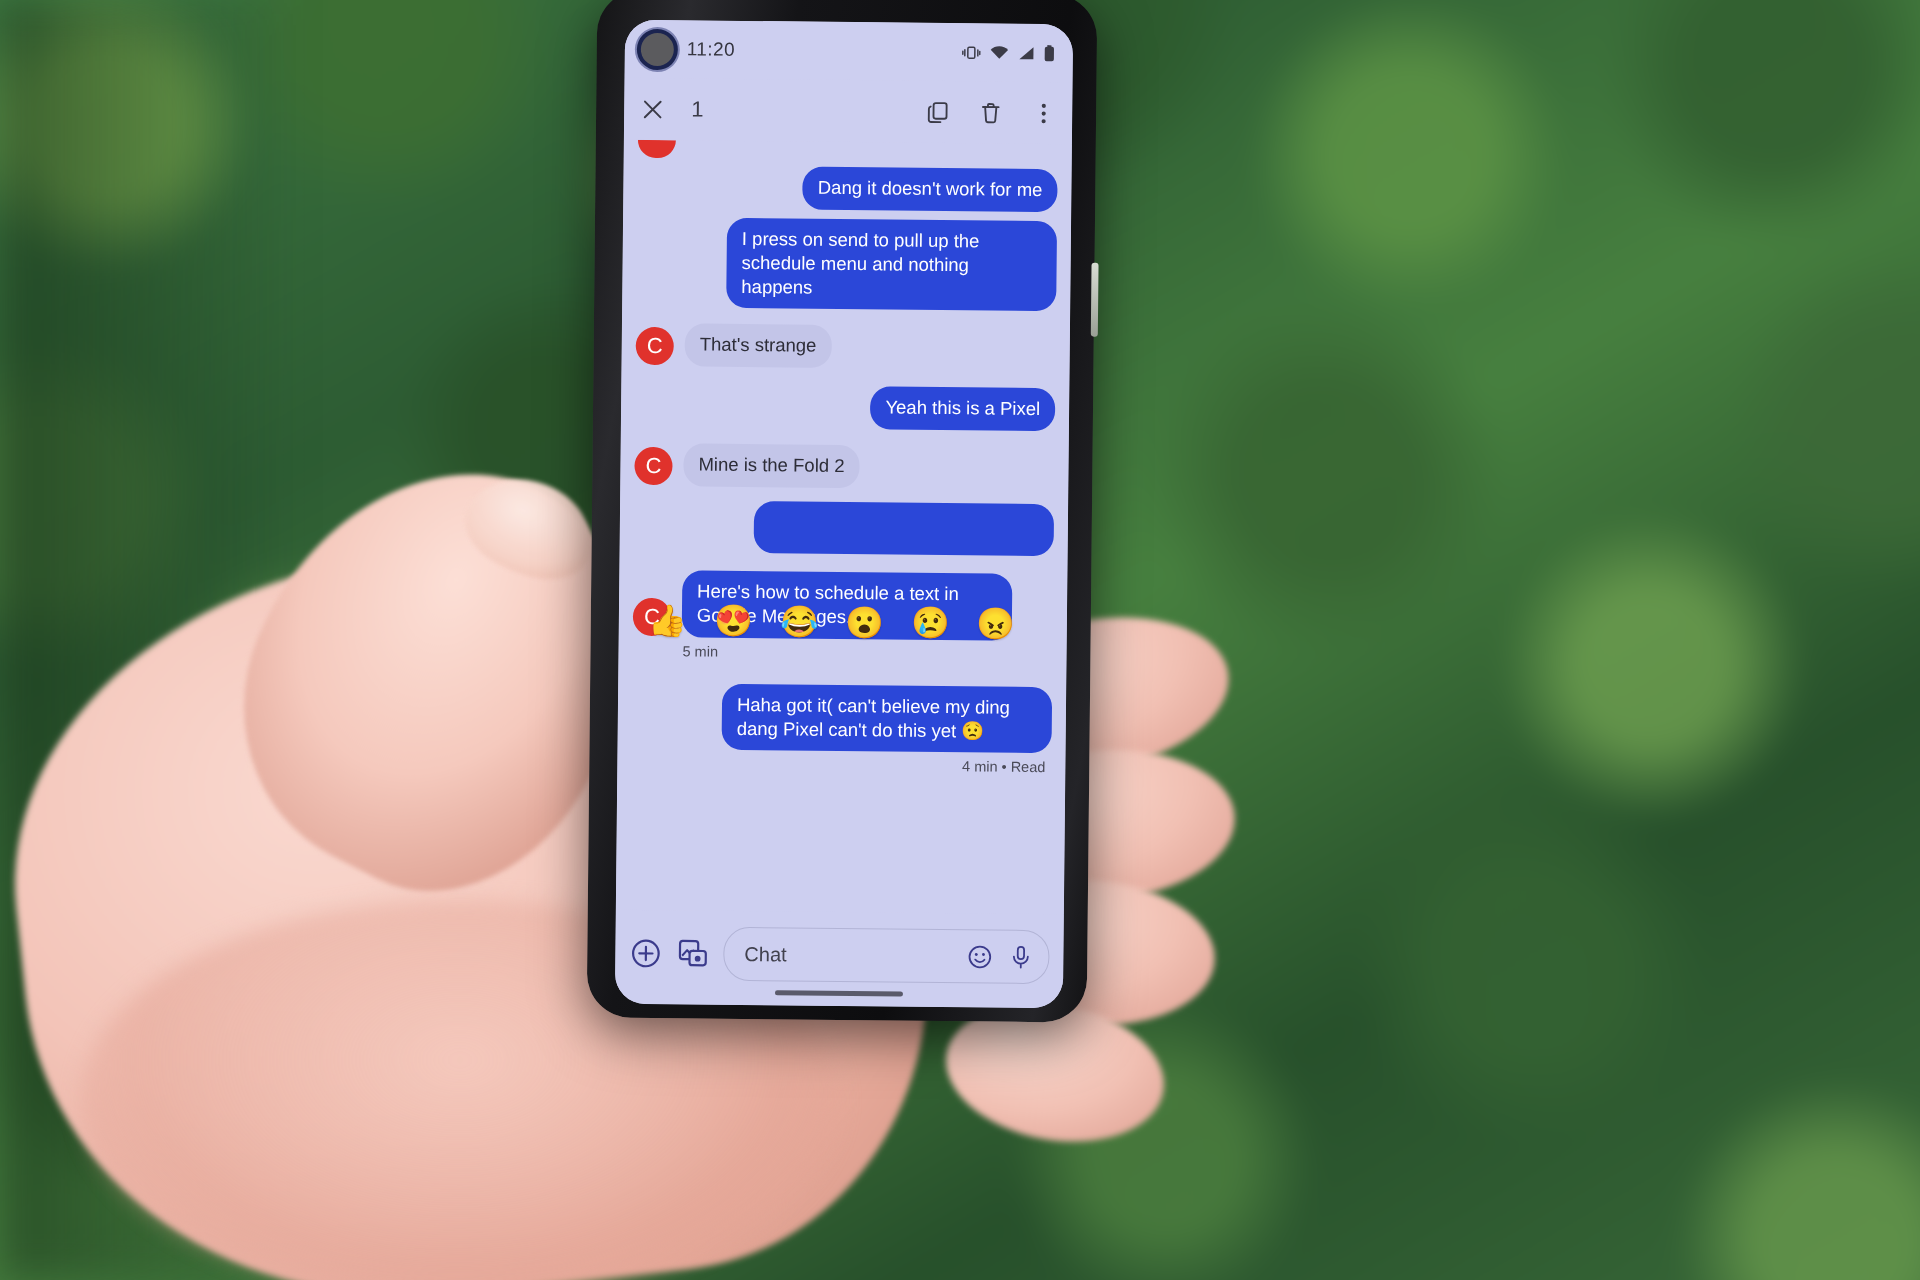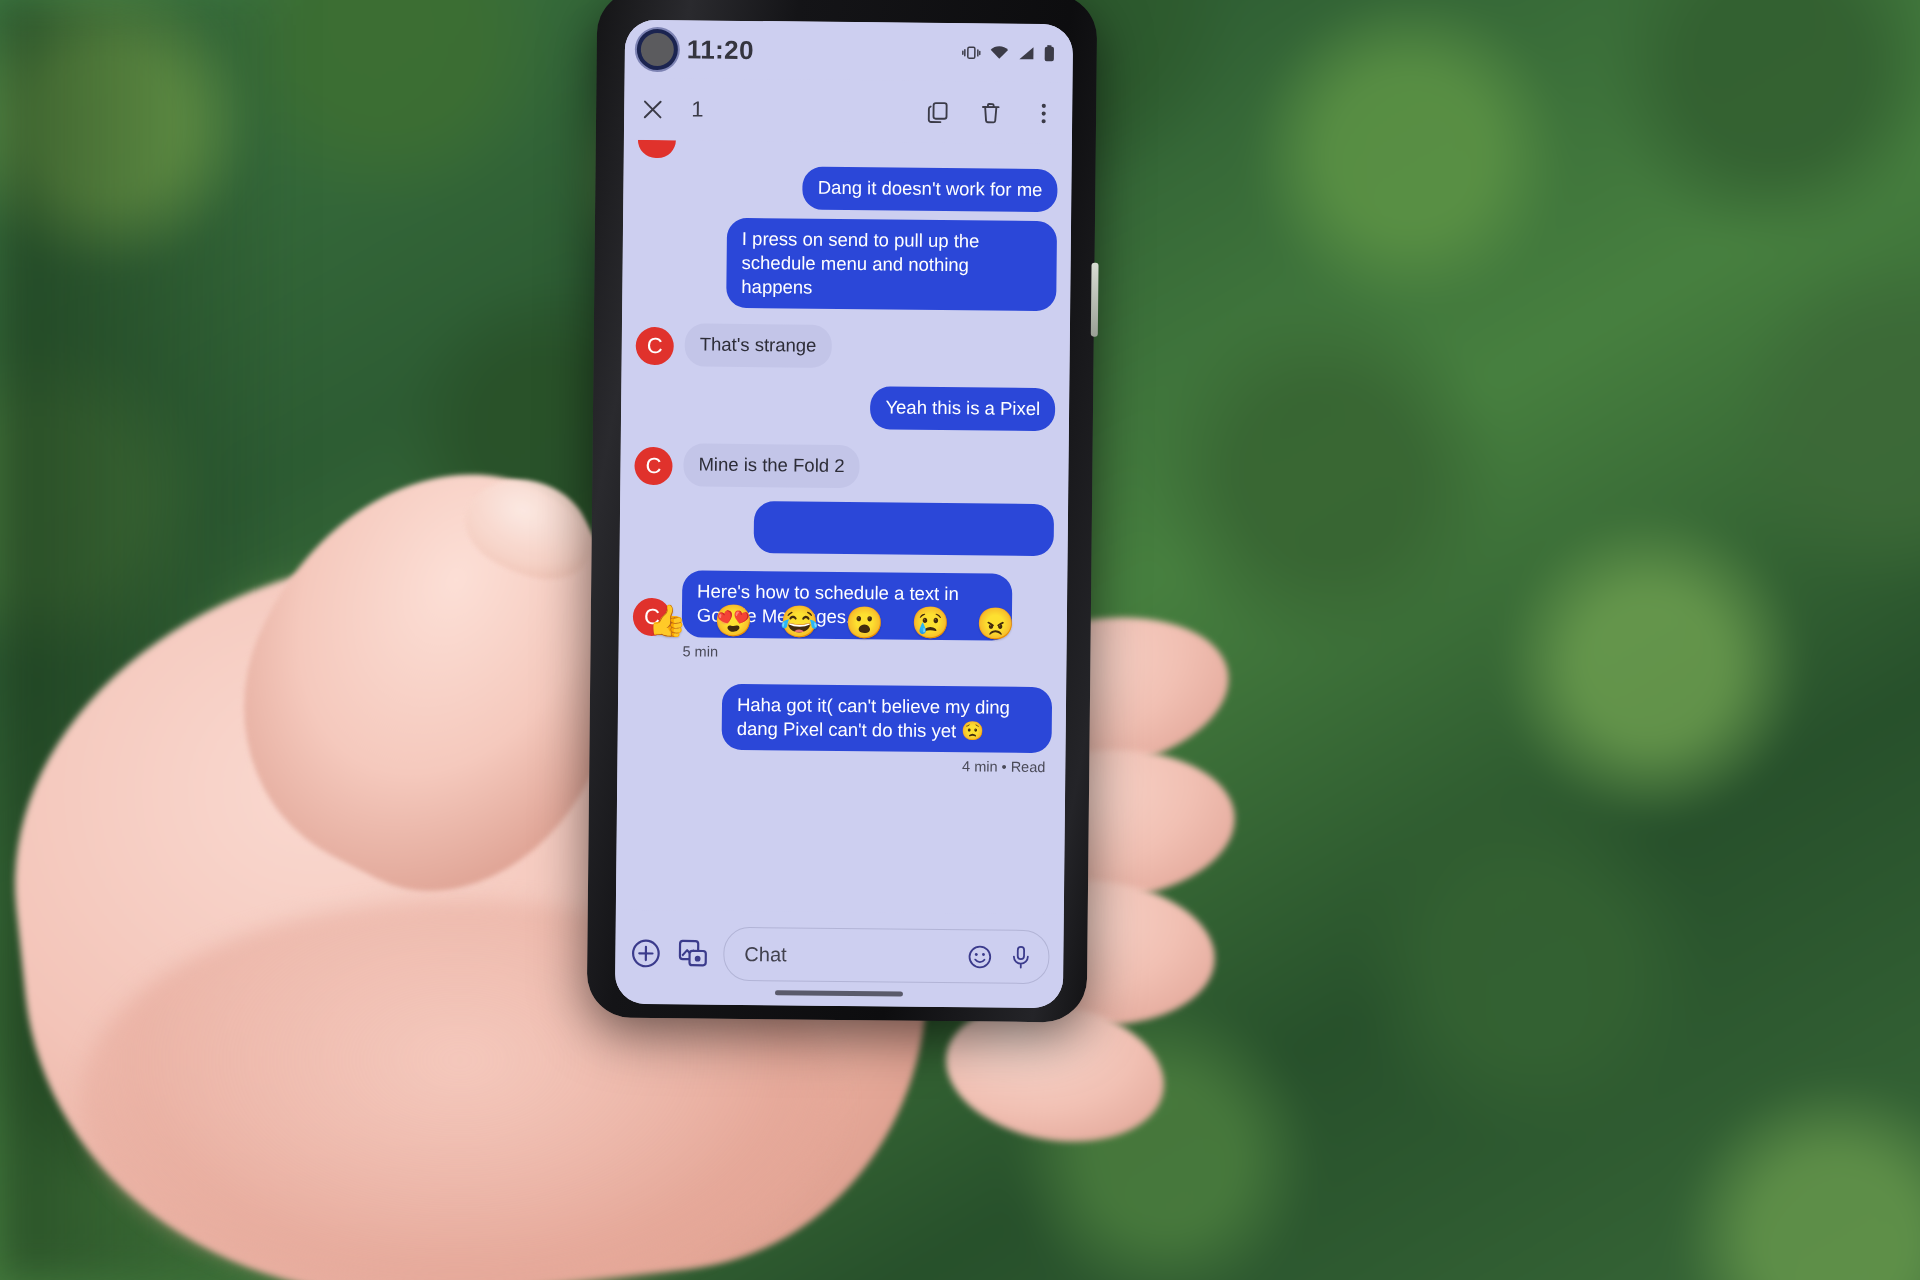--- a/index.html
+++ b/index.html
@@ -150,24 +150,24 @@
   }
   .punchhole {
     width: 33px; height: 33px;
     border-radius: 50%;
     background: #5b5b5e;
     box-shadow: 0 0 0 4px #1b2450, 0 0 0 6px rgba(60,70,130,0.55);
     margin-right: 13px;
     flex: 0 0 auto;
   }
   .clock {
-    font-size: 26px;
+    font-size: 19px;
     letter-spacing: 0.4px;
     color: #35353f;
-    font-weight: 700;
+    font-weight: 400;
   }
   .status-icons {
     margin-left: auto;
     display: flex;
     align-items: center;
     gap: 9px;
   }
   .status-icons svg { display: block; }
 
   

